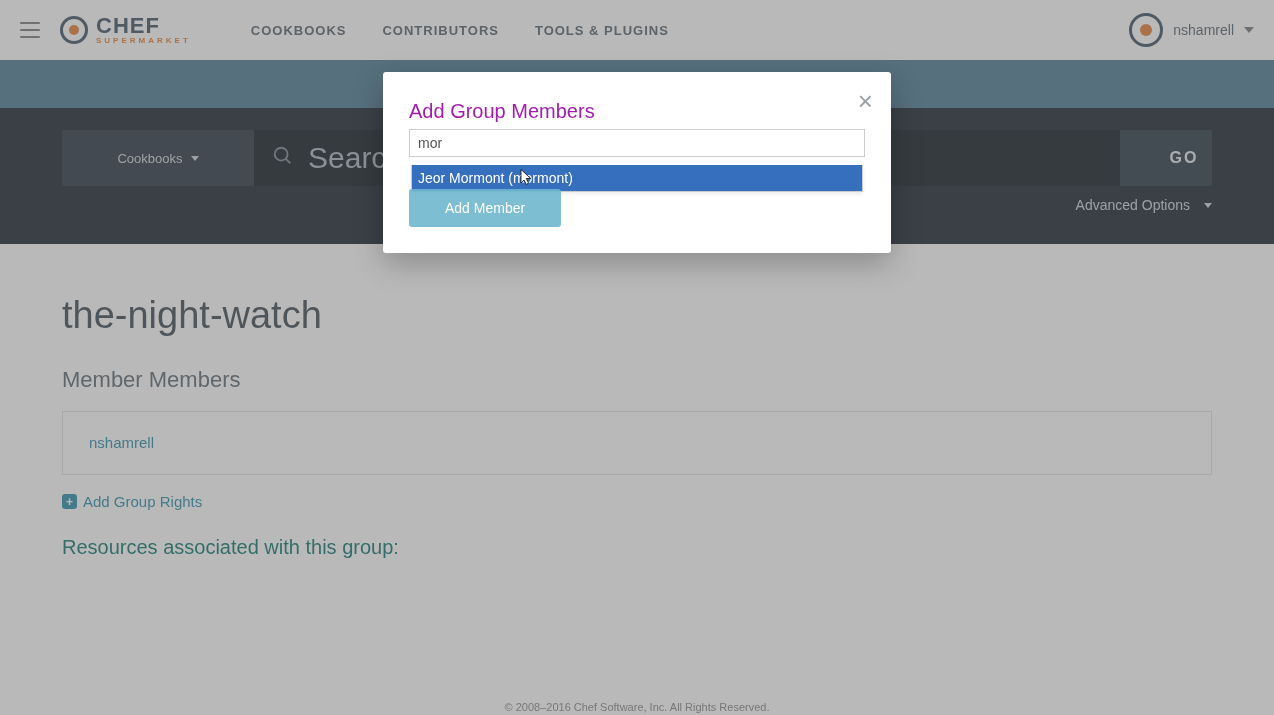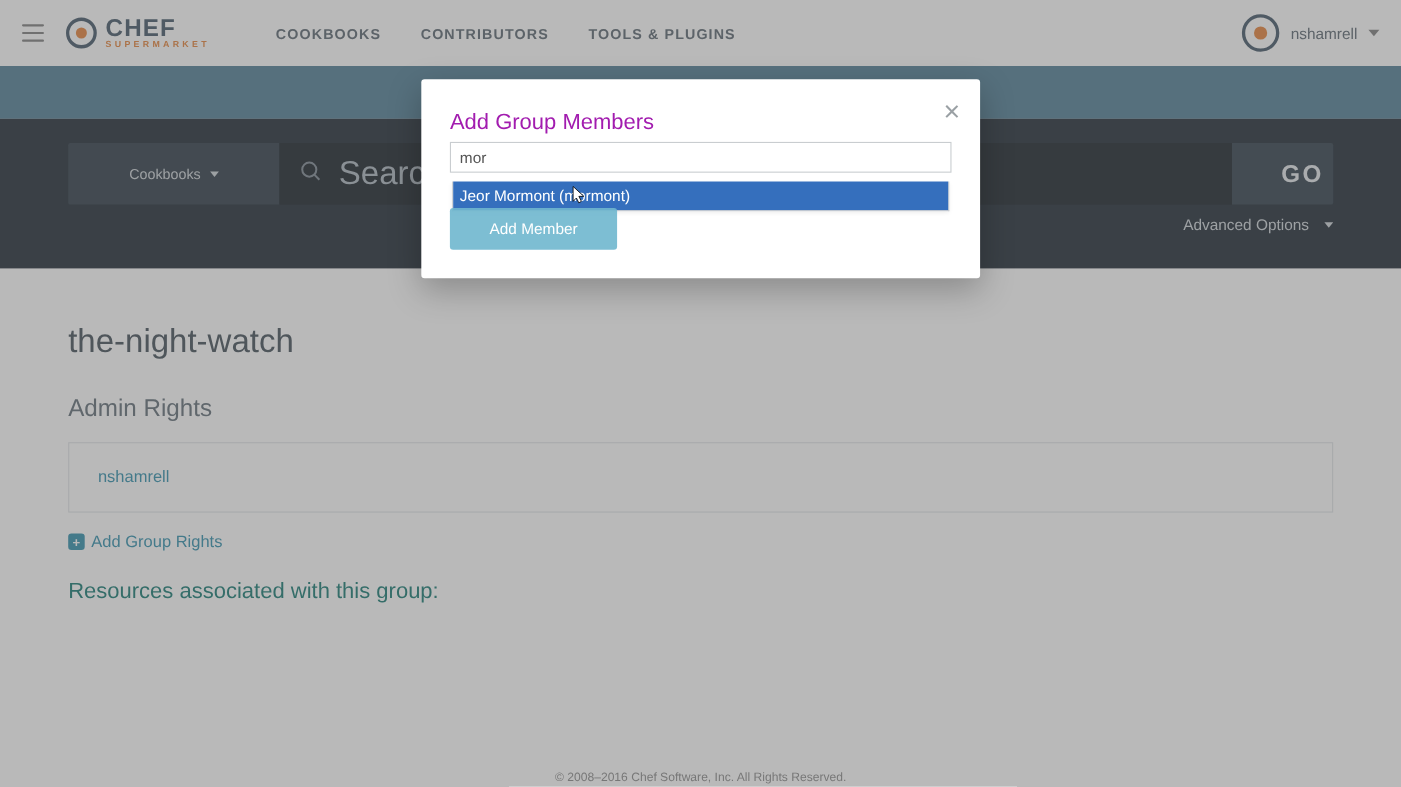--- a/index.html
+++ b/index.html
@@ -78,33 +78,33 @@
   .search-icon svg{width:22px;height:22px;stroke:#7a8691;fill:none;stroke-width:2;}
   .search-input{
     border:none;background:transparent;outline:none;
     font-size:30px;color:#dfe5ea;margin-left:14px;width:100%;
     font-weight:400;
   }
   .search-input::placeholder{color:#aab4bd;}
   .go-btn{
     width:92px;background:#2b3945;color:#e4e8ec;
     display:flex;align-items:center;justify-content:center;
-    font-size:22px;font-weight:600;letter-spacing:2px;border-radius:0 2px 2px 0;
+    font-size:16px;font-weight:600;letter-spacing:2px;border-radius:0 2px 2px 0;
     cursor:pointer;
     padding-left:36px;
   }
   .adv-row{ text-align:right; margin-top:10px;}
   .adv-link{ color:#cdd3d8; font-size:14px; cursor:pointer; display:inline-flex;align-items:center;gap:14px;}
 
   
   .main{
     padding:50px 62px 10px;
   }
   .grp-title{
-    font-size:30px;font-weight:400;color:#3f4b55;margin-bottom:30px;
+    font-size:38px;font-weight:400;color:#3f4b55;margin-bottom:30px;
   }
   .sec-h{
     font-size:22px;color:#5d6a74;font-weight:400;margin:14px 0 18px;
   }
   .member-box{
     border:1px solid #dfe3e6; padding:22px 26px;
   }
   .member-link{ color:#2b8caa; font-size:15px; }
   .add-link{
     color:#2b8caa;font-size:15px;display:inline-flex;align-items:center;gap:6px;
@@ -213,21 +213,21 @@
     <span class="adv-link">
       <span>Advanced Options</span>
       <span class="dd-caret"></span>
     </span>
   </div>
 </div>
 
 <div class="main">
   <h1 class="grp-title">the-night-watch</h1>
 
-  <h2 class="sec-h">Admin Rights</h2>
+  <h2 class="sec-h">Member Members</h2>
   <div class="member-box">
     <a class="member-link">nshamrell</a>
   </div>
 
   <div class="add-link">
     <span class="plus-box">+</span>
     <span>Add Group Rights</span>
   </div>
 
   <h3 class="res-h">Resources associated with this group:</h3>

